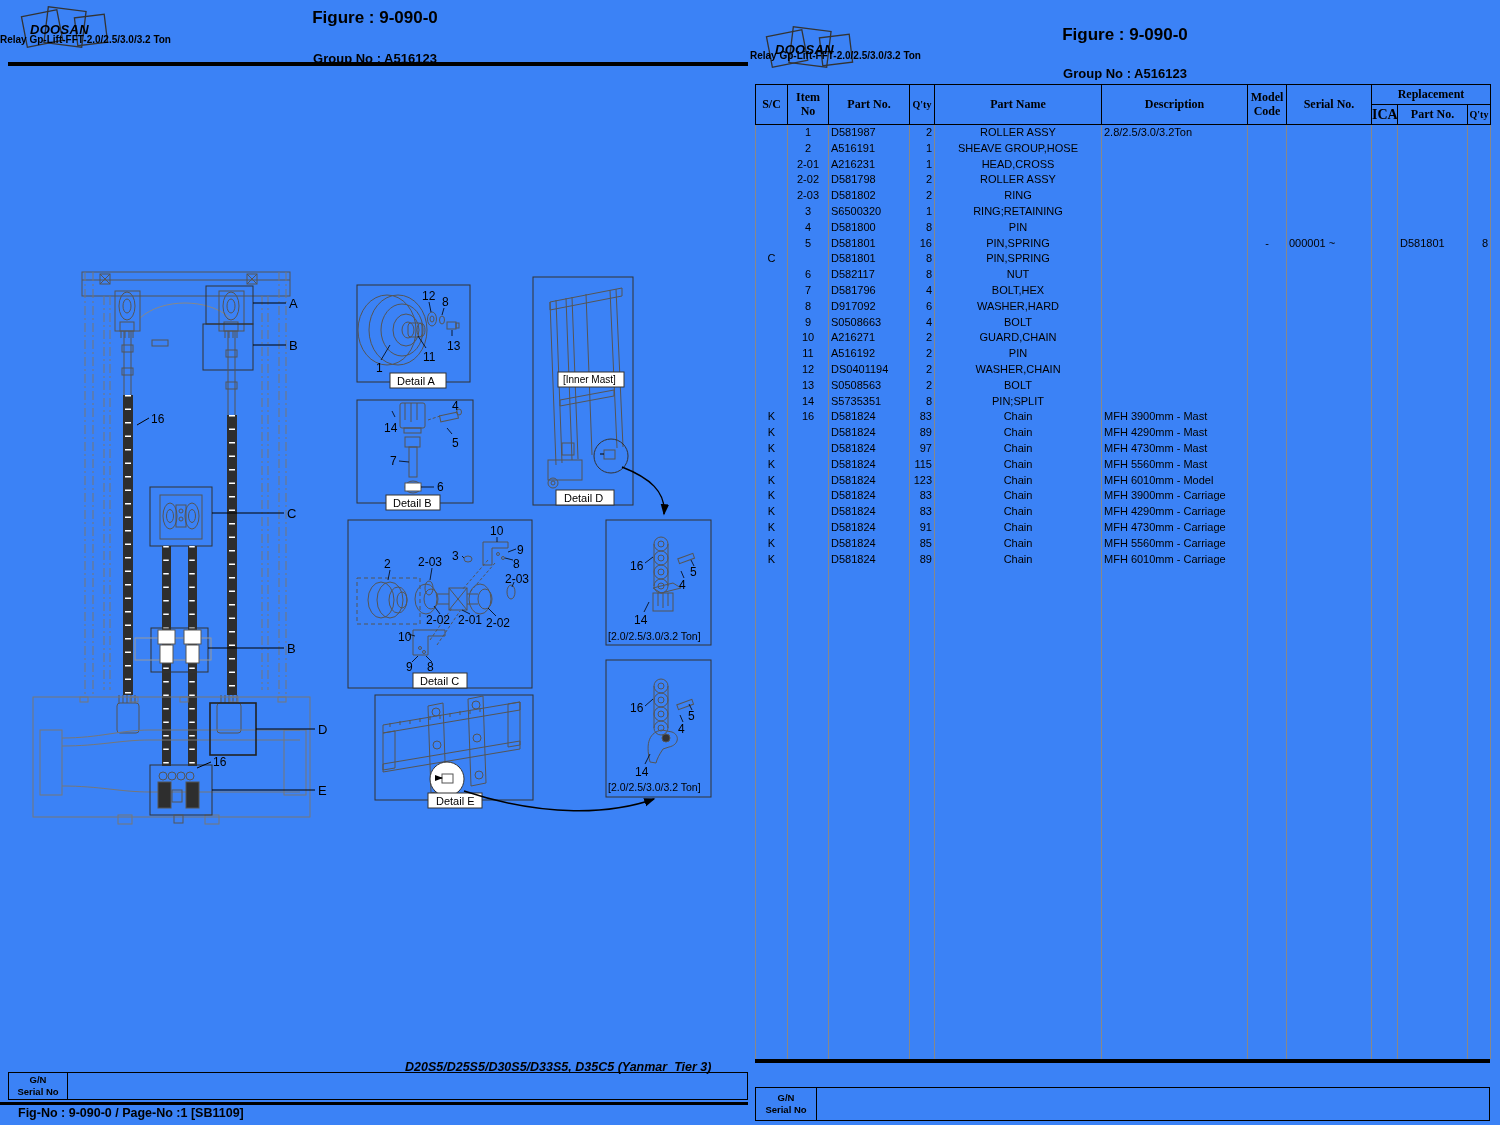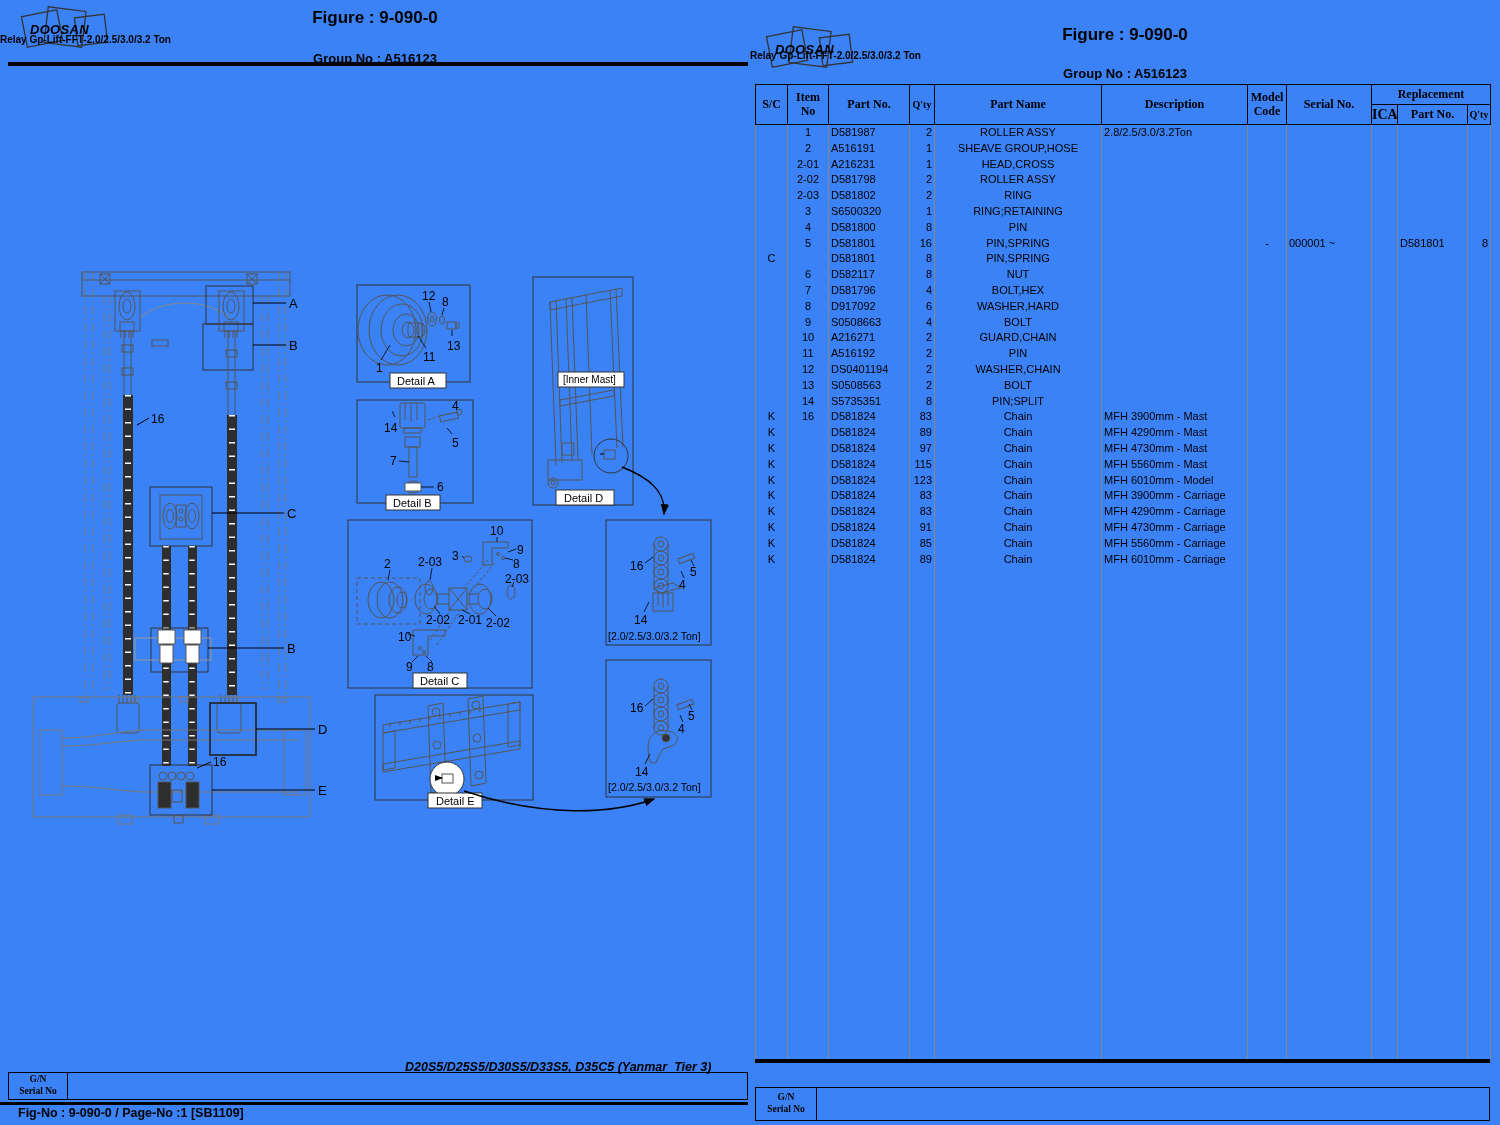--- a/index.html
+++ b/index.html
@@ -28,21 +28,21 @@
   td.c-desc{padding-left:4px;font-size:10.5px;}
   td.c-model{text-align:center;}
   td.c-serial{font-size:8.5px;padding-left:6px;}
   td.c-ica{text-align:center;}
   td.c-rpart{padding-left:6px;}
   td.c-rqty{text-align:right;padding-right:4px;}
   tr.filler td{height:auto;}
   
   .gn-box{border:1px solid #000;box-sizing:border-box;display:flex;}
   .gn-cell{border-right:1px solid #000;display:flex;flex-direction:column;justify-content:center;
-           align-items:center;font-family:Liberation Serif, serif;font-weight:bold;font-size:9.5px;line-height:1.25;}
+           align-items:center;font-family:Liberation Sans, sans-serif;font-weight:bold;font-size:9.5px;line-height:1.25;}
   .foot-line{font-weight:bold;font-size:12.5px;white-space:pre;}
   
   svg text{font-family:"Liberation Sans",sans-serif;fill:#000;}
   .lab{font-size:13px;}
   .num{font-size:12px;}
   .cap{font-size:11px;}
   .cap2{font-size:10.5px;}
   .inmast{font-size:10px;}
   .logo-text{font-size:13px;font-weight:bold;font-style:italic;letter-spacing:.3px;}
 </style>

